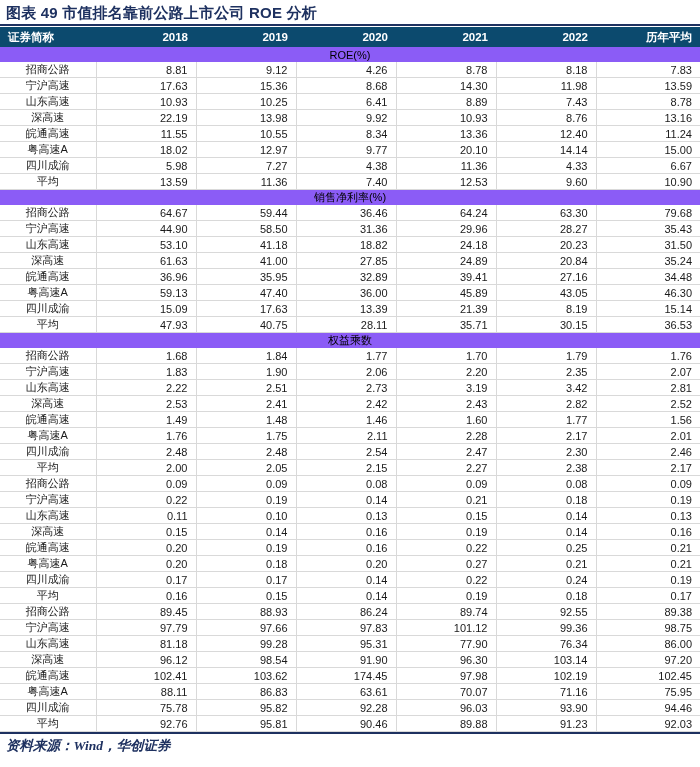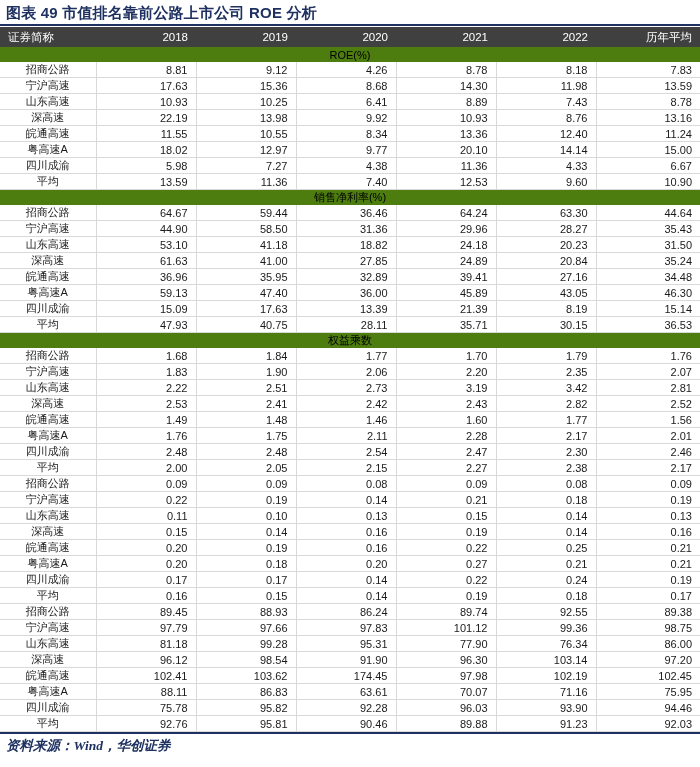--- a/index.html
+++ b/index.html
@@ -13,35 +13,35 @@
     color:#1E3160;padding:3px 24px 1px 6px;letter-spacing:.2px;
   }
   .title-rule{border-bottom:2.5px solid #1E3160;margin:0;}
 
   table{width:700px;border-collapse:collapse;table-layout:fixed;margin-top:1px;}
   col.c-name{width:96px;}
   col.c-year{width:100px;}
   col.c-avg{width:104px;}
 
   thead th{
-    background:#404040;color:#fff;font-weight:normal;font-size:11.5px;
+    background:#0c4a6e;color:#fff;font-weight:bold;font-size:11.5px;
     height:20px;padding:0 8px;white-space:nowrap;
   }
   thead th.name{text-align:left;}
   thead th.num{text-align:right;}
 
   td{font-size:11px;color:#1a1a1a;height:15px;padding:0 8px;
      white-space:nowrap;overflow:hidden;}
   tr.data td{border-bottom:1px solid #D9D9D9;}
   tr.data td + td{border-left:1px solid #D9D9D9;}
   td.name{text-align:center;}
   td.num{text-align:right;font-family:"Liberation Sans","DejaVu Sans",sans-serif;}
 
   tr.band td{
-    background:#4d7c0f;color:#000;text-align:center;font-size:11px;
+    background:#8b5cf6;color:#000;text-align:center;font-size:11px;
     height:15px;border:none;
   }
   .table-bottom{border-bottom:2.5px solid #1E3160;}
 
   .source{
     font-family:"Liberation Serif","DejaVu Serif",serif;font-style:italic;
     font-size:13.5px;color:#1E3160;padding:3px 8px 0 6px;font-weight:bold;
   }
 </style>
 </head>
@@ -152,21 +152,21 @@
           <tr class="band">
             <td colspan="7">销售净利率(%)</td>
           </tr>
           <tr class="data">
             <td class="name">招商公路</td>
             <td class="num">64.67</td>
             <td class="num">59.44</td>
             <td class="num">36.46</td>
             <td class="num">64.24</td>
             <td class="num">63.30</td>
-            <td class="num">44.64</td>
+            <td class="num">79.68</td>
           </tr>
           <tr class="data">
             <td class="name">宁沪高速</td>
             <td class="num">44.90</td>
             <td class="num">58.50</td>
             <td class="num">31.36</td>
             <td class="num">29.96</td>
             <td class="num">28.27</td>
             <td class="num">35.43</td>
           </tr>

